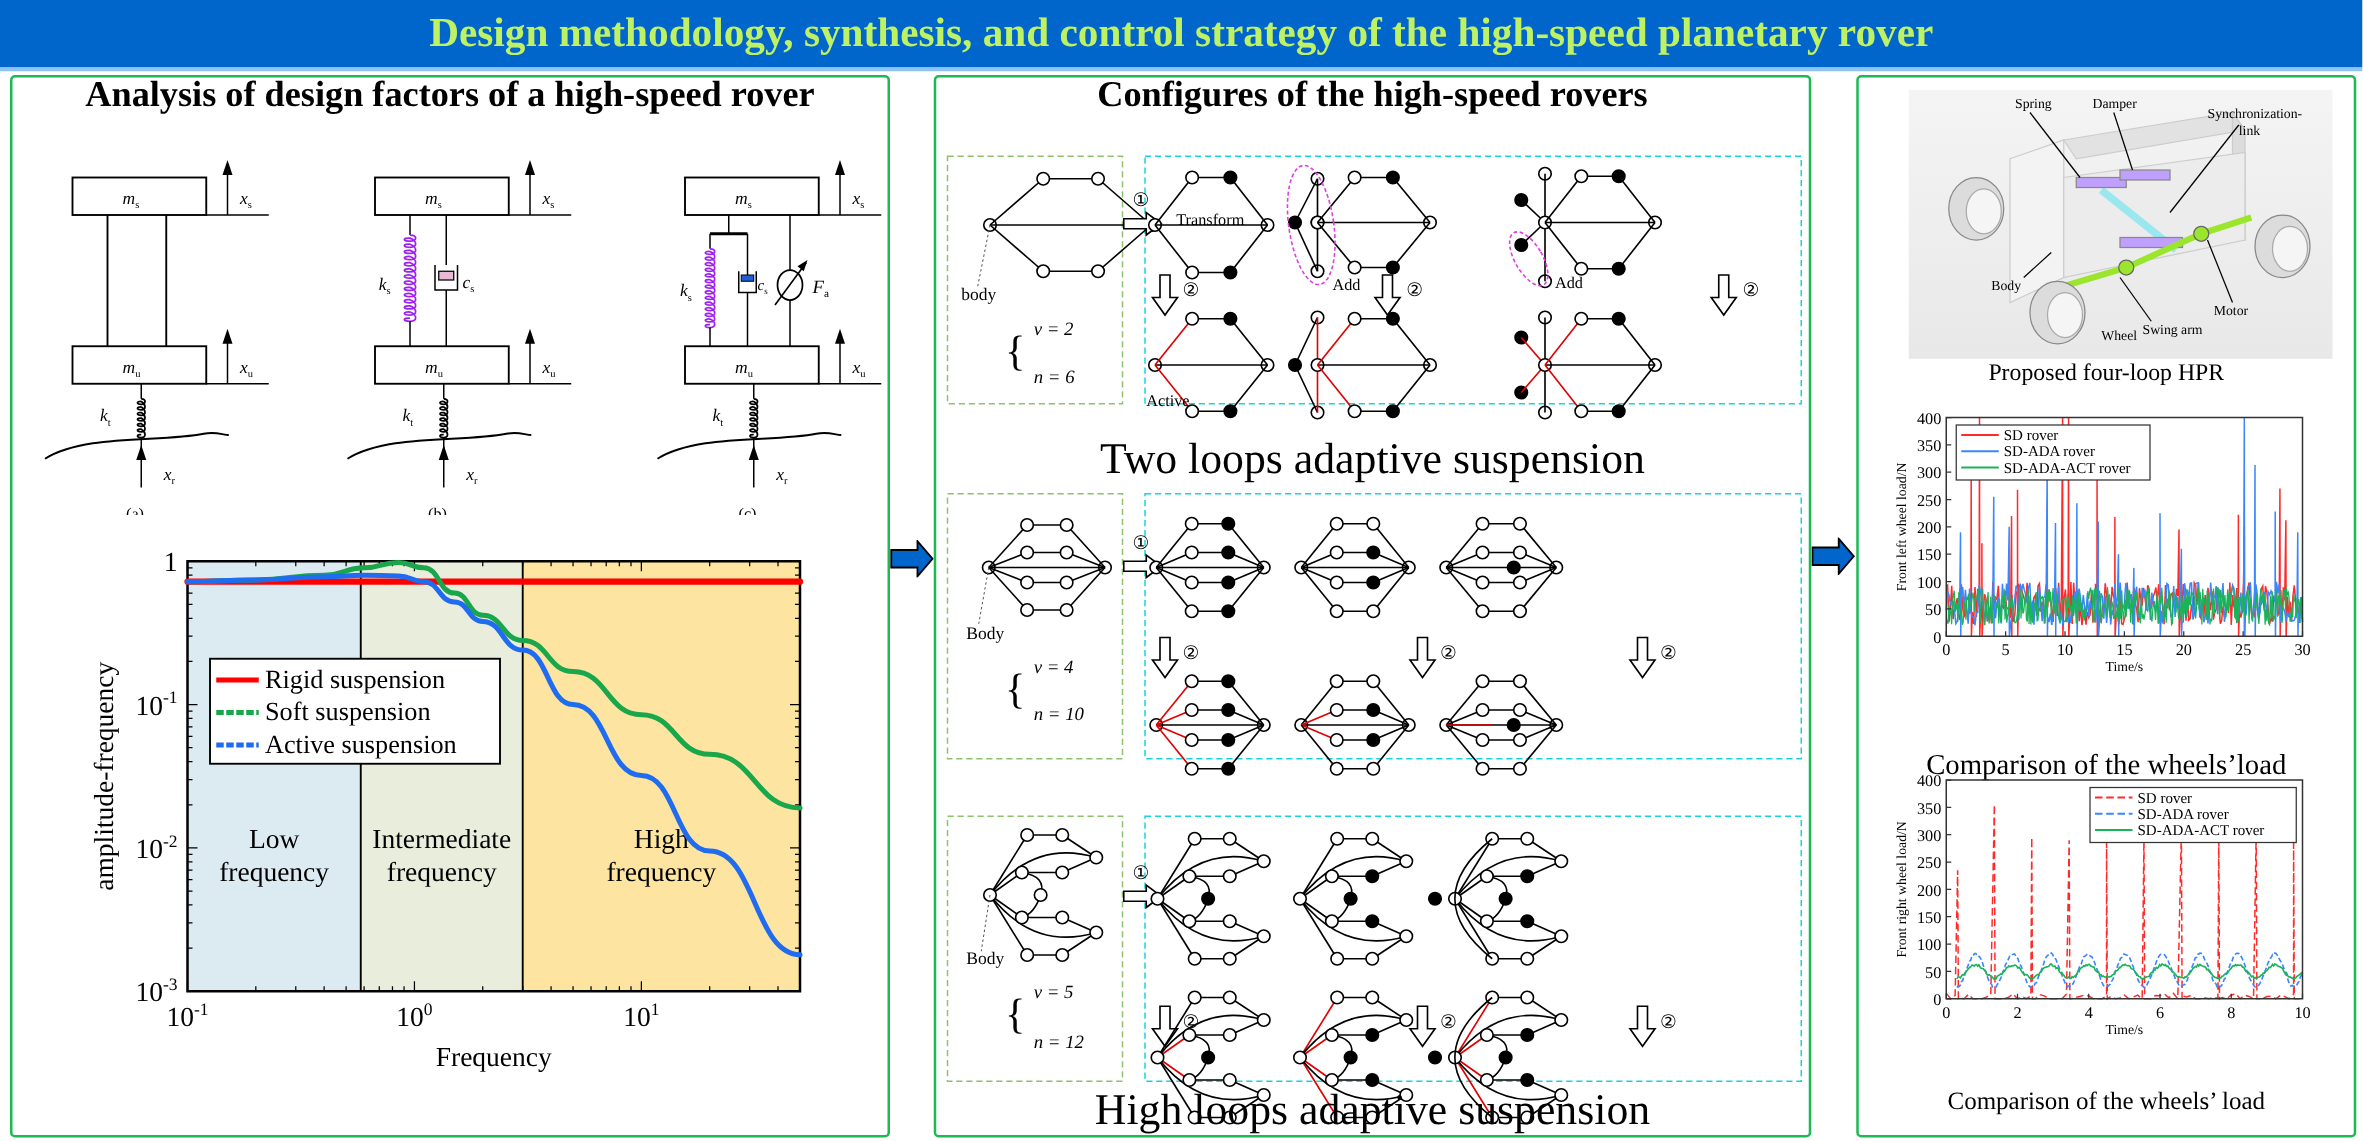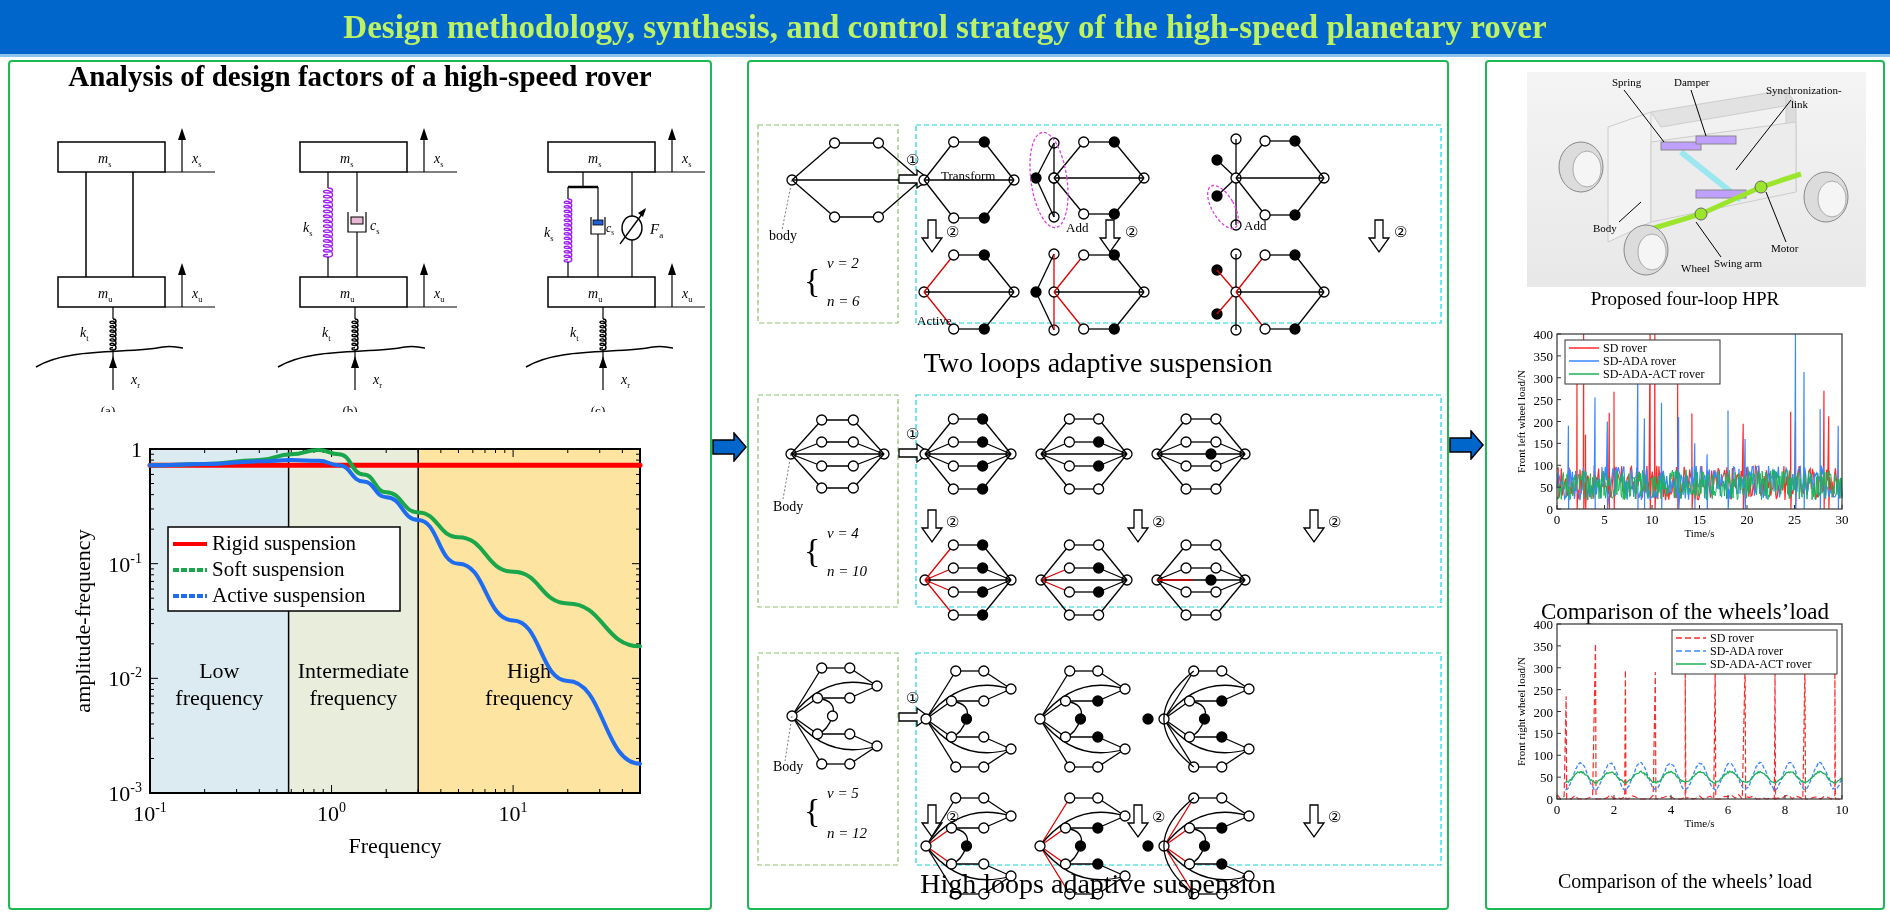--- a/index.html
+++ b/index.html
@@ -4,21 +4,21 @@
 <style>
   html,body{margin:0;padding:0;background:#fff;}
   body{width:1890px;height:913px;position:relative;overflow:hidden;font-family:"Liberation Serif","DejaVu Serif",serif;color:#000;}
   .banner{position:absolute;left:0;top:0;width:1890px;height:54px;background:#0066cc;color:#bef264;display:flex;align-items:center;justify-content:center;font-weight:bold;font-size:33px;}
   .banner-line{position:absolute;left:0;top:54px;width:1890px;height:3px;background:#8fc4ee;}
   .panel{position:absolute;border:2.5px solid #1db954;border-radius:4px;background:#fff;box-sizing:border-box;}
   #p-left{left:8px;top:60px;width:704px;height:850px;}
   #p-mid{left:747px;top:60px;width:702px;height:850px;}
   #p-right{left:1485px;top:60px;width:400px;height:850px;}
   .ptitle{position:absolute;left:0;width:100%;text-align:center;font-weight:bold;font-size:29px;}
-  .caption{position:absolute;text-align:center;font-size:28px;white-space:nowrap;}
+  .caption{position:absolute;text-align:center;font-size:35px;white-space:nowrap;}
   .flow-arrow{position:absolute;}
   svg text{font-family:"Liberation Serif","DejaVu Serif",serif;}
   .rimg{position:absolute;left:40px;top:10px;width:310px;height:215px;background:linear-gradient(180deg,#f4f4f4,#e8e8e8);padding-left:29px;}
 </style>
 </head>
 <body>
 
 <div class="banner">
     <span>Design methodology, synthesis, and control strategy of the high-speed planetary rover</span>
   </div>
@@ -261,20 +261,21 @@
 </div>
 
 <svg class="flow-arrow" style="left:712px;top:432px;" width="36" height="30">
   <polygon points="1,8 22,8 22,1 34,15 22,29 22,22 1,22" fill="#0066cc" stroke="#000" stroke-width="1.5"></polygon>
 </svg>
 <svg class="flow-arrow" style="left:1449px;top:430px;" width="36" height="30">
   <polygon points="1,8 22,8 22,1 34,15 22,29 22,22 1,22" fill="#0066cc" stroke="#000" stroke-width="1.5"></polygon>
 </svg>
 
 <div class="panel" id="p-mid">
+  <div class="ptitle" style="top:-2px;">Configures of the high-speed rovers</div>
   <svg id="config-svg" width="700" height="850" style="position:absolute;left:0;top:0;">
       <rect x="9" y="63" width="140" height="198" fill="none" stroke="#8dc26f" stroke-width="1.2" stroke-dasharray="5 3"></rect>
       <rect x="167" y="63" width="525" height="198" fill="none" stroke="#17d4e0" stroke-width="1.2" stroke-dasharray="5 3"></rect>
       <rect x="9" y="333" width="140" height="212" fill="none" stroke="#8dc26f" stroke-width="1.2" stroke-dasharray="5 3"></rect>
       <rect x="167" y="333" width="525" height="212" fill="none" stroke="#17d4e0" stroke-width="1.2" stroke-dasharray="5 3"></rect>
       <rect x="9" y="591" width="140" height="212" fill="none" stroke="#8dc26f" stroke-width="1.2" stroke-dasharray="5 3"></rect>
       <rect x="167" y="591" width="525" height="212" fill="none" stroke="#17d4e0" stroke-width="1.2" stroke-dasharray="5 3"></rect>
       <g>
         <circle cx="43" cy="118" r="5" fill="#fff" stroke="#000" stroke-width="1.3"></circle>
         <circle cx="172" cy="118" r="5" fill="#fff" stroke="#000" stroke-width="1.3"></circle>

